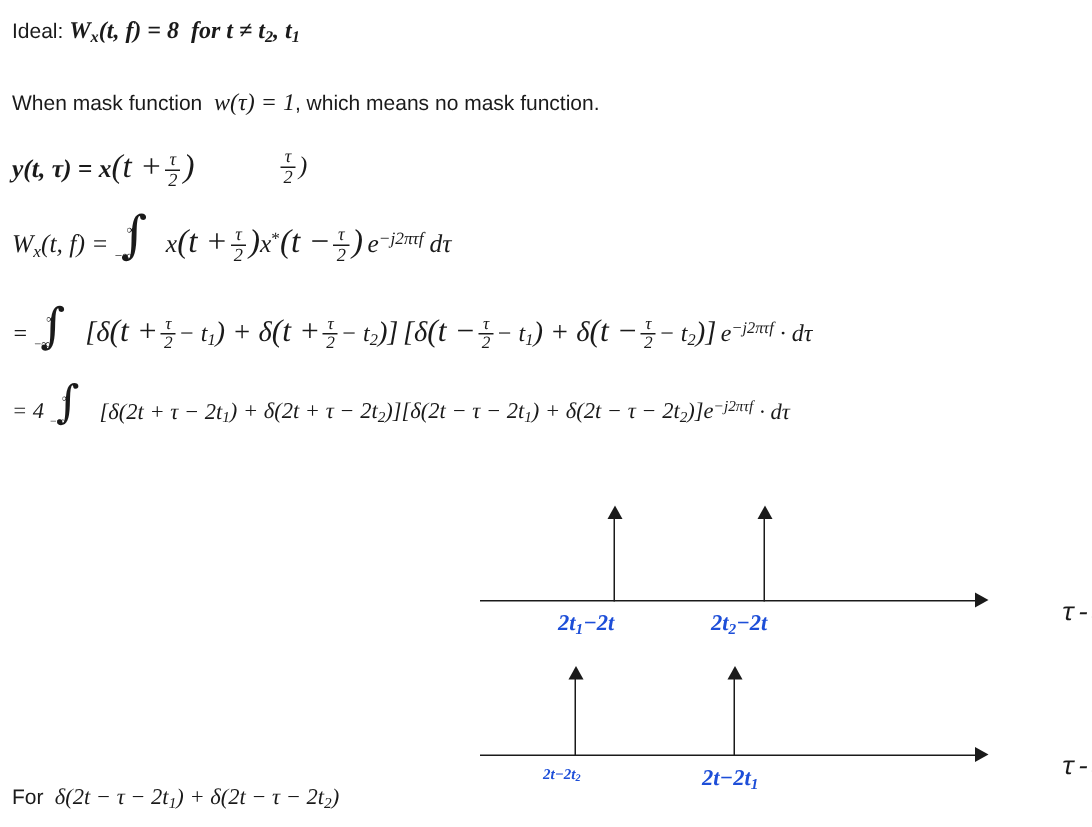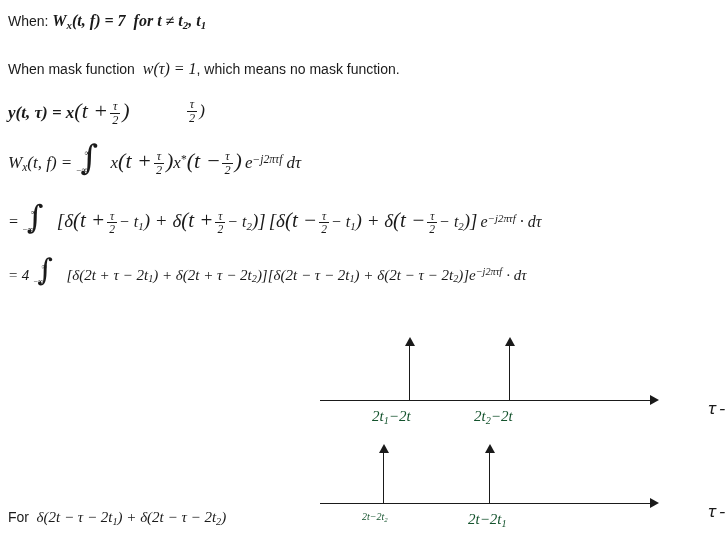--- a/index.html
+++ b/index.html
@@ -106,34 +106,35 @@
   }
   .axis-label {
     position: absolute;
     white-space: nowrap;
     font-family: Liberation Mono, monospace;
     margin-left: 41px;
   }
   .tick-label {
     position: absolute;
     white-space: nowrap;
-    color: #14532d;
+    color: #1d4ed8;
     font-family: "Liberation Serif", serif;
     font-style: italic;
+    font-weight: bold;
   }
 </style>
 </head>
 <body>
 
 <div class="page">
 
   <div class="line sans" style="left:8px; top:12px; font-size:14px;">
-    <span>When:</span>
+    <span>Ideal:</span>
     <span class="bld it" style="font-family:'Liberation Serif',serif; font-size:16px;">
-      <span>W</span><sub>x</sub><span>(t, f) = 7</span>
+      <span>W</span><sub>x</sub><span>(t, f) = 8</span>
       &nbsp;<span>for t ≠ t</span><sub>2</sub>, <span class="it">t</span><sub>1</sub>
     </span>
   </div>
 
   <div class="line sans" style="left:8px; top:60px; font-size:14px;">
     <span>When mask function</span>
     <span class="it" style="font-family:'Liberation Serif',serif; font-size:16px;">&nbsp;<span>w(τ) = 1</span></span><span>, which means no mask function.</span>
   </div>
 
   <div class="line" style="left:8px; top:98px; font-size:17px;">
@@ -186,18 +187,18 @@
     <div class="delta-head" style="left:485px; top:444px;"></div>
     <div class="tick-label" style="left:362px; top:511px; font-size:10px;">
       <span>2t−2t</span><sub>2</sub>
     </div>
     <div class="tick-label" style="left:468px; top:511px; font-size:15px;">
       <span>2t−2t</span><sub>1</sub>
     </div>
     <div class="axis-label it" style="left:666px; top:503px; font-size:17px;">τ-axis</div>
   </div>
 
-  <div class="line" style="left:8px; top:509px; font-size:15px;text-align:center;">
+  <div class="line" style="left:8px; top:523px; font-size:15px;text-align:center;">
     <span class="sans" style="font-size:14px;">For</span>
     <span class="it">&nbsp;<span>δ(2t − τ − 2t</span><sub>1</sub><span>) + δ(2t − τ − 2t</span><sub>2</sub><span>)</span></span>
   </div>
 
 </div>
 
 </body></html>

